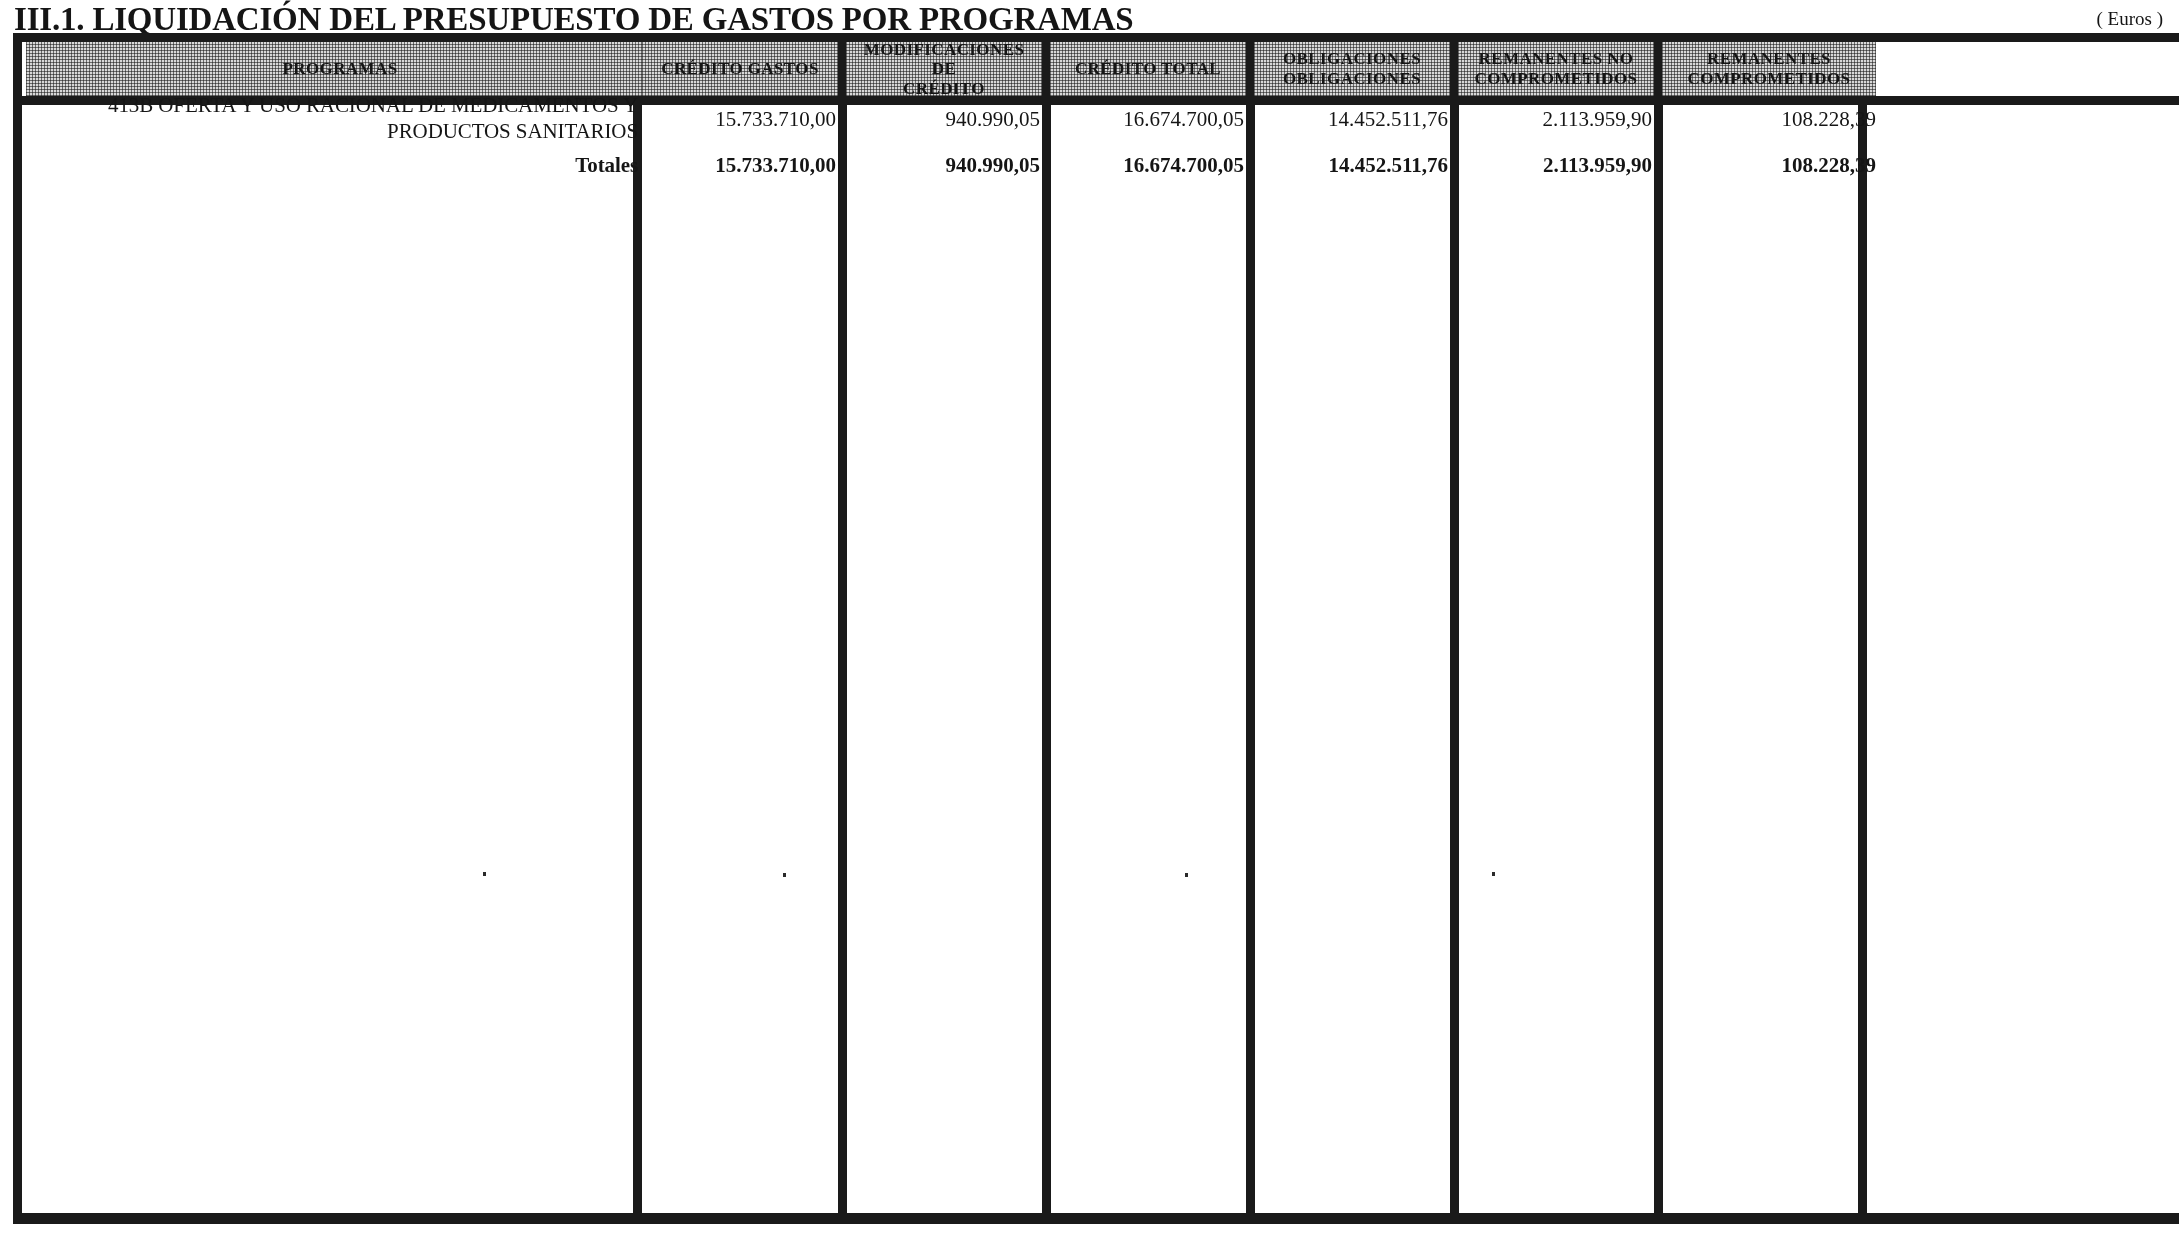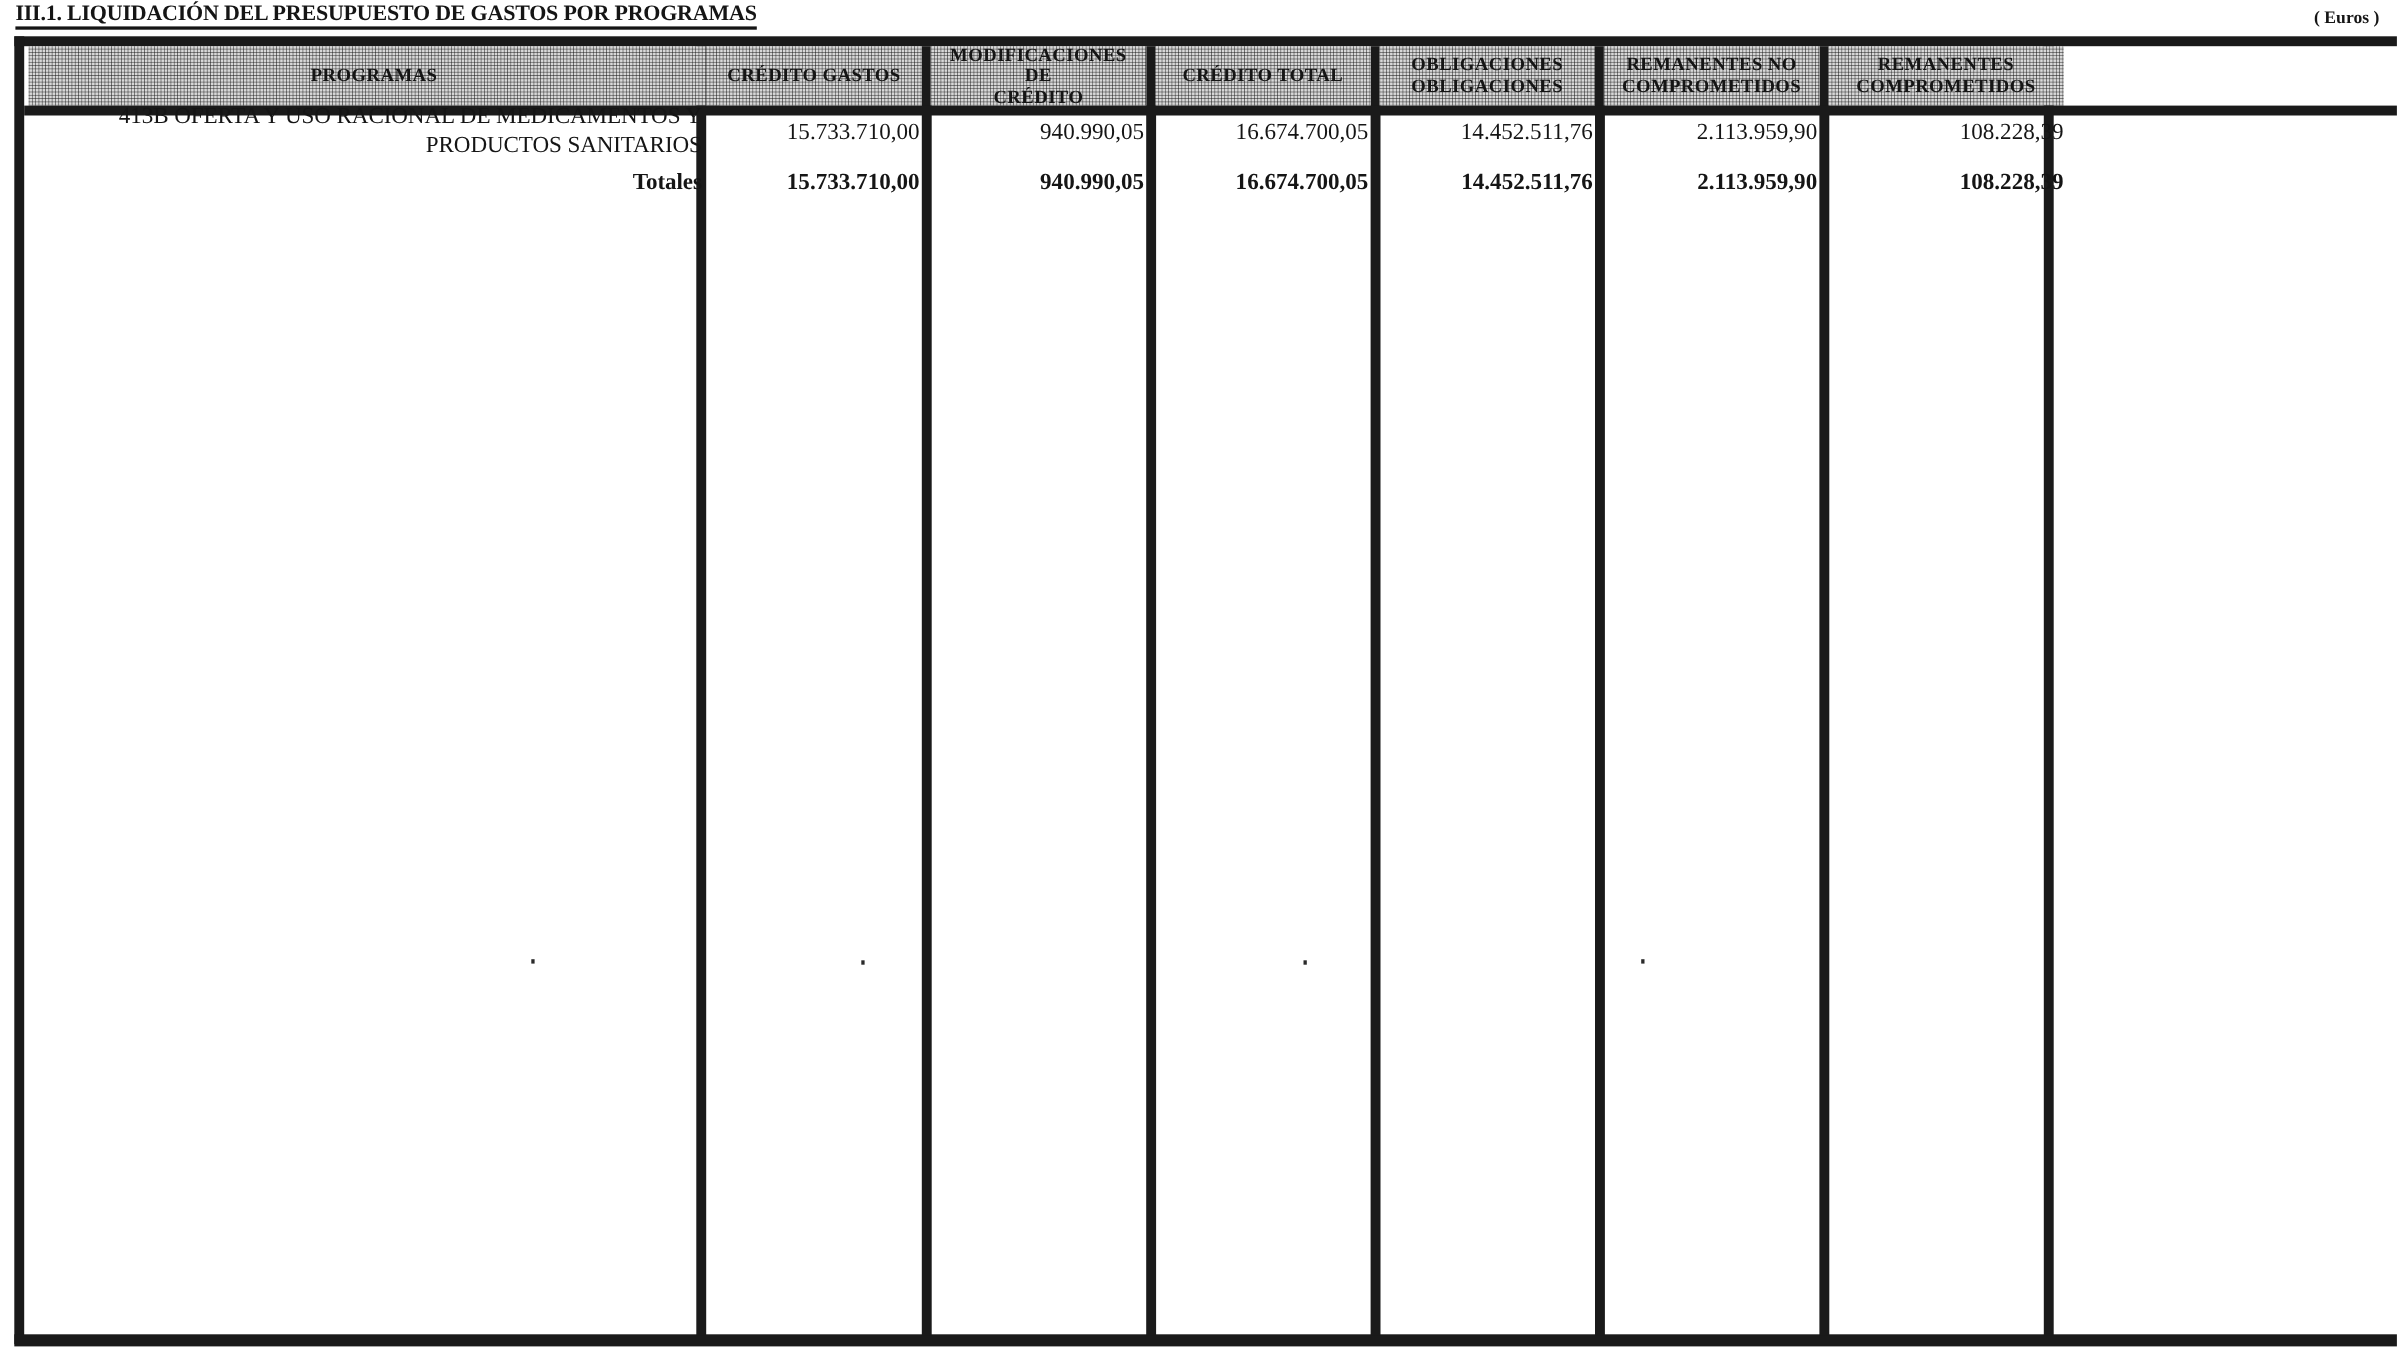--- a/index.html
+++ b/index.html
@@ -14,34 +14,34 @@
     font-family: "Liberation Serif", "DejaVu Serif", serif;
     color: #151515;
     overflow: hidden;
   }
 
   
   #doc-title {
     position: absolute;
     left: 14px;
     top: 2px;
-    font-size: 20px;
+    font-size: 33px;
     font-weight: bold;
     letter-spacing: -0.2px;
     white-space: nowrap;
     border-bottom: 3px solid #151515;
     padding-bottom: 1px;
     line-height: 1.05;
   }
   #currency-note {
     position: absolute;
     right: 16px;
     top: 8px;
-    font-size: 16px;
-    font-weight: bold;
+    font-size: 19px;
+    font-weight: normal;
     white-space: nowrap;
   }
 
   
   #table-frame {
     position: absolute;
     left: 13px;
     top: 33px;
     width: 2166px;
     height: 1198px;

